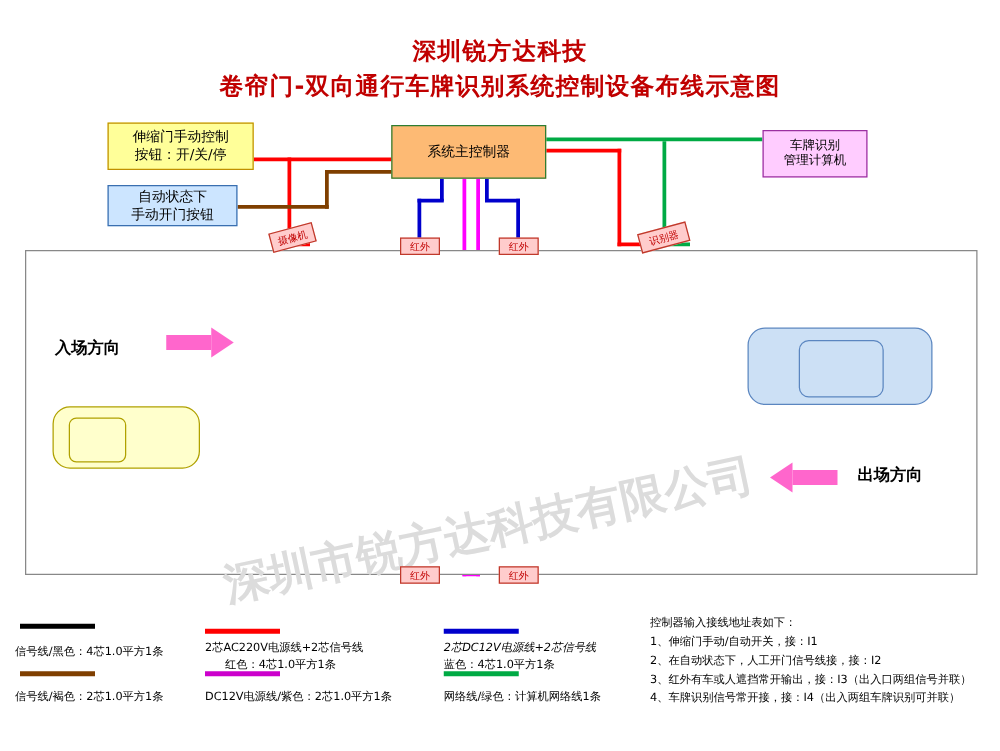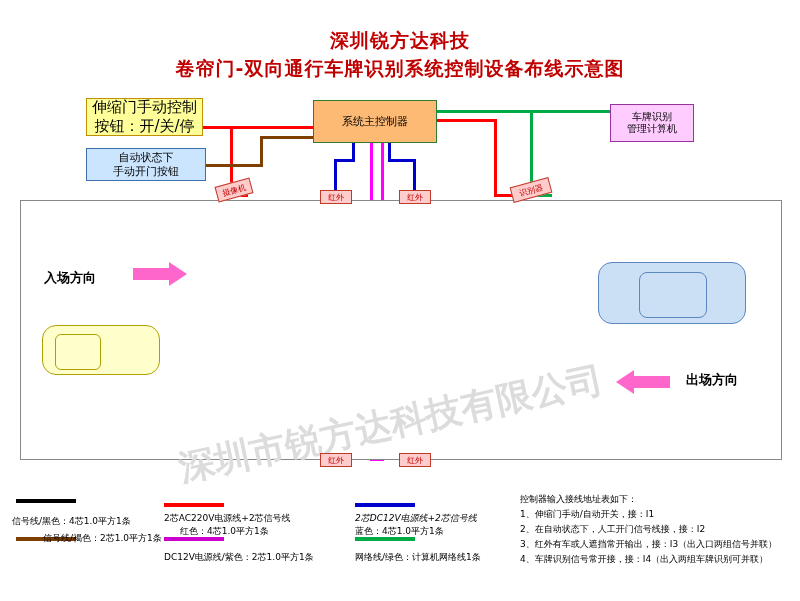--- a/index.html
+++ b/index.html
@@ -7,22 +7,22 @@
   #root{position:relative;width:800px;height:601px;}
 
   .title{position:absolute;width:100%;text-align:center;color:#c00000;font-weight:bold;}
   .title1{top:28px;font-size:19px;letter-spacing:1px;}
   .title2{top:56px;font-size:19px;letter-spacing:1px;}
 
   .box{position:absolute;box-sizing:border-box;display:flex;align-items:center;justify-content:center;text-align:center;line-height:1.25;}
 
   .ctrl{left:313px;top:100px;width:124px;height:43px;border:1px solid #2e7d32;background:#fdba74;font-size:11px;color:#000;}
 
-  .btn-yellow{left:86px;top:98px;width:117px;height:38px;border:1px solid #c09000;background:#ffff99;font-size:15px;color:#000;padding:2px;}
-  .btn-blue{left:86px;top:148px;width:120px;height:33px;border:1px solid #3a6fb0;background:#cce5ff;font-size:11px;color:#000;padding:2px;}
+  .btn-yellow{left:86px;top:98px;width:117px;height:38px;border:1px solid #c09000;background:#ffff99;font-size:11px;color:#000;padding:2px;}
+  .btn-blue{left:86px;top:148px;width:104px;height:33px;border:1px solid #3a6fb0;background:#cce5ff;font-size:11px;color:#000;padding:2px;}
   .pc-box{left:610px;top:104px;width:84px;height:38px;border:1px solid #9b30a0;background:#ffccff;font-size:10px;color:#000;padding:2px;}
 
   .tag{position:absolute;box-sizing:border-box;border:1px solid #c0392b;background:#ffcccc;color:#c00000;font-size:8px;display:flex;align-items:center;justify-content:center;}
   .tag-cam{left:216px;top:182px;width:36px;height:16px;transform:rotate(-15deg);}
   .tag-read{left:511px;top:182px;width:40px;height:16px;transform:rotate(-15deg);}
   .tag-ir1{left:320px;top:190px;width:32px;height:14px;}
   .tag-ir2{left:399px;top:190px;width:32px;height:14px;}
   .tag-ir3{left:320px;top:453px;width:32px;height:14px;}
   .tag-ir4{left:399px;top:453px;width:32px;height:14px;}
 
@@ -125,21 +125,21 @@
   <div class="tag tag-read">识别器</div>
   <div class="tag tag-ir1">红外</div>
   <div class="tag tag-ir2">红外</div>
   <div class="tag tag-ir3">红外</div>
   <div class="tag tag-ir4">红外</div>
 
   <div class="legend-line" style="left:16px;top:499px;width:60px;background:#000000;"></div>
   <div class="legend-txt" style="left:12px;top:515px;">信号线/黑色：4芯1.0平方1条</div>
 
   <div class="legend-line" style="left:16px;top:537px;width:60px;background:#7f3f00;"></div>
-  <div class="legend-txt" style="left:12px;top:532px;margin-left:31px;">信号线/褐色：2芯1.0平方1条</div>
+  <div class="legend-txt" style="left:12px;top:551px;">信号线/褐色：2芯1.0平方1条</div>
 
   <div class="legend-line" style="left:164px;top:503px;width:60px;background:#ff0000;"></div>
   <div class="legend-txt" style="left:164px;top:512px;">2芯AC220V电源线+2芯信号线</div>
   <div class="legend-txt" style="left:180px;top:525px;">红色：4芯1.0平方1条</div>
 
   <div class="legend-line" style="left:164px;top:537px;width:60px;background:#cc00cc;"></div>
   <div class="legend-txt" style="left:164px;top:551px;">DC12V电源线/紫色：2芯1.0平方1条</div>
 
   <div class="legend-line" style="left:355px;top:503px;width:60px;background:#0000cc;"></div>
   <div class="legend-txt" style="left:355px;top:512px;font-style:italic;">2芯DC12V电源线+2芯信号线</div>

